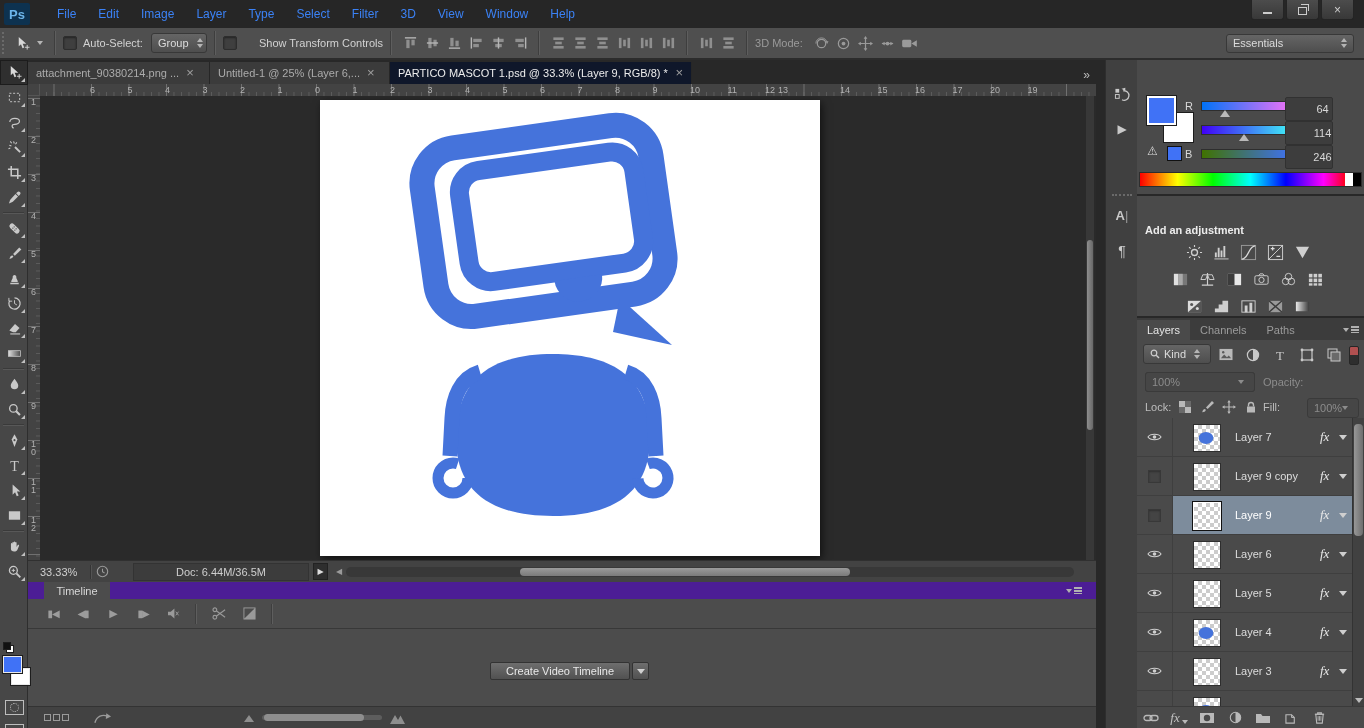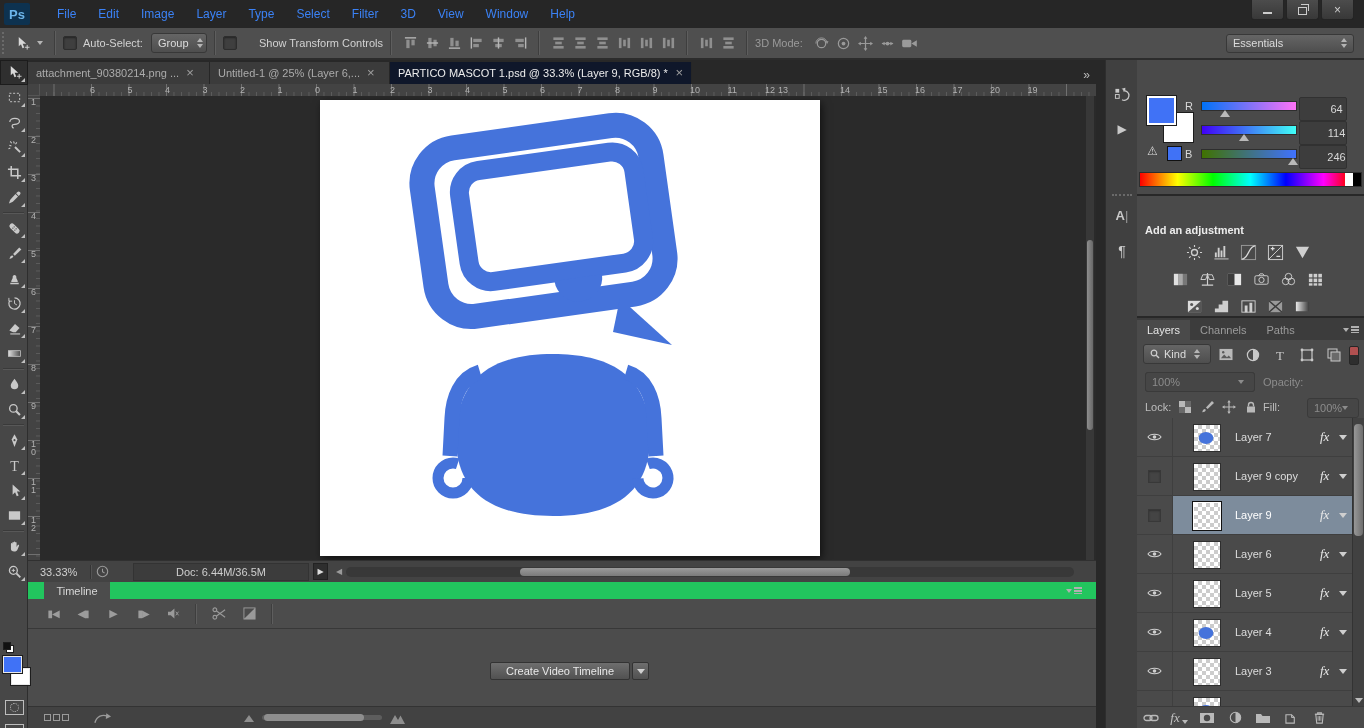--- a/index.html
+++ b/index.html
@@ -82,21 +82,21 @@
 #zoomfield{font-size:11px;color:#d0d0d0;margin-left:12px;width:46px;}
 .ssep{width:0;height:14px;border-left:1px solid #353535;border-right:1px solid #535353;margin:0 4px;}
 #docfield{width:174px;height:16px;background:#3c3c3c;border:1px solid #333;display:flex;align-items:center;justify-content:center;
   font-size:11px;color:#cfcfcf;margin-left:24px;}
 #statarrow{width:13px;height:15px;background:#2e2e2e;border:1px solid #222;color:#ddd;font-size:8px;display:flex;align-items:center;justify-content:center;margin-left:4px;}
 #statback{color:#9a9a9a;font-size:8px;margin-left:8px;}
 #hscrolltrack{position:absolute;left:318px;top:6px;width:728px;height:10px;background:#383838;border-radius:5px;}
 #hscrolltrack .thumb{position:absolute;left:174px;top:1px;width:330px;height:8px;background:linear-gradient(#9a9a9a,#7b7b7b);border-radius:4px;}
 
 #timeline{left:28px;top:582px;width:1068px;height:146px;background:#4c4c4c;}
-#tltabbar{left:0;top:0;width:1068px;height:17px;background:#22c55e;}
+#tltabbar{left:0;top:0;width:1068px;height:17px;background:#4c1d95;}
 #tltab{position:absolute;left:16px;top:0;width:66px;height:17px;background:#4c4c4c;color:#d8d8d8;font-size:11px;
   display:flex;align-items:center;justify-content:center;}
 .panelmenu{width:16px;height:9px;display:flex;align-items:center;gap:2px;}
 .panelmenu::before{content:"";border-left:3px solid transparent;border-right:3px solid transparent;border-top:4px solid #b0b0b0;}
 .panelmenu::after{content:"";width:9px;height:7px;border-top:5px double #b0b0b0;border-bottom:1px solid #b0b0b0;box-sizing:border-box;}
 #tlcontrols{left:0;top:17px;width:1068px;height:30px;background:#4c4c4c;border-bottom:1px solid #383838;
   display:flex;align-items:center;box-sizing:border-box;}
 .tlbtn{width:30px;height:20px;display:flex;align-items:center;justify-content:center;color:#9c9c9c;
   font-size:9px;letter-spacing:-1px;flex:none;}
 #tlcontrols .vsep{height:20px;}
@@ -125,21 +125,21 @@
 .vbox{background:#3d3d3d;border:1px solid #313131;border-radius:2px;color:#d8d8d8;font-size:11px;
   display:flex;align-items:center;justify-content:center;box-sizing:border-box;}
 
 #cpfg{left:10px;width:25px;height:25px;background:#4072f6;border:2px solid #fff;outline:1px solid #1d1d1d;z-index:2;}
 #cpbg{left:27px;width:25px;height:25px;background:#fff;border:2px solid #fff;outline:1px solid #1d1d1d;z-index:1;}
 .crow{position:absolute;left:0;width:227px;height:18px;}
 .crow .clabel{position:absolute;left:48px;top:2px;font-size:11px;color:#d8d8d8;}
 .ctrack{position:absolute;left:64px;top:3px;width:96px;height:10px;border:1px solid #2e2e2e;box-sizing:border-box;}
 .cthumb{position:absolute;top:12px;width:0;height:0;border-left:5px solid transparent;border-right:5px solid transparent;
   border-bottom:7px solid #b9b9b9;}
-.crow .vbox{position:absolute;left:162px;top:-1px;width:48px;height:24px;padding-left:27px;}
+.crow .vbox{position:absolute;left:148px;top:-1px;width:48px;height:24px;padding-left:27px;}
 #sl-r{background:linear-gradient(to right,#0072f6,#ff72f6);}
 #sl-g{background:linear-gradient(to right,#4000f6,#40fff6);}
 #sl-b{background:linear-gradient(to right,#407200,#4072ff);}
 #gamut{left:10px;font-size:12px;color:#ddd;}
 #gamutsw{left:30px;width:13px;height:13px;background:#4072f6;border:1px solid #111;}
 #spectrum{left:2px;width:223px;height:15px;border:1px solid #2e2e2e;box-sizing:border-box;
   background:linear-gradient(to right,#ff0000,#ffff00 17%,#00ff00 33%,#00ffff 50%,#0000ff 66%,#ff00ff 83%,#ff0000 94%,#ff0000);}
 #spectrum .wb{position:absolute;right:8px;top:0;width:8px;height:13px;background:#fff;}
 #spectrum .bb{position:absolute;right:0;top:0;width:8px;height:13px;background:#000;}
 

